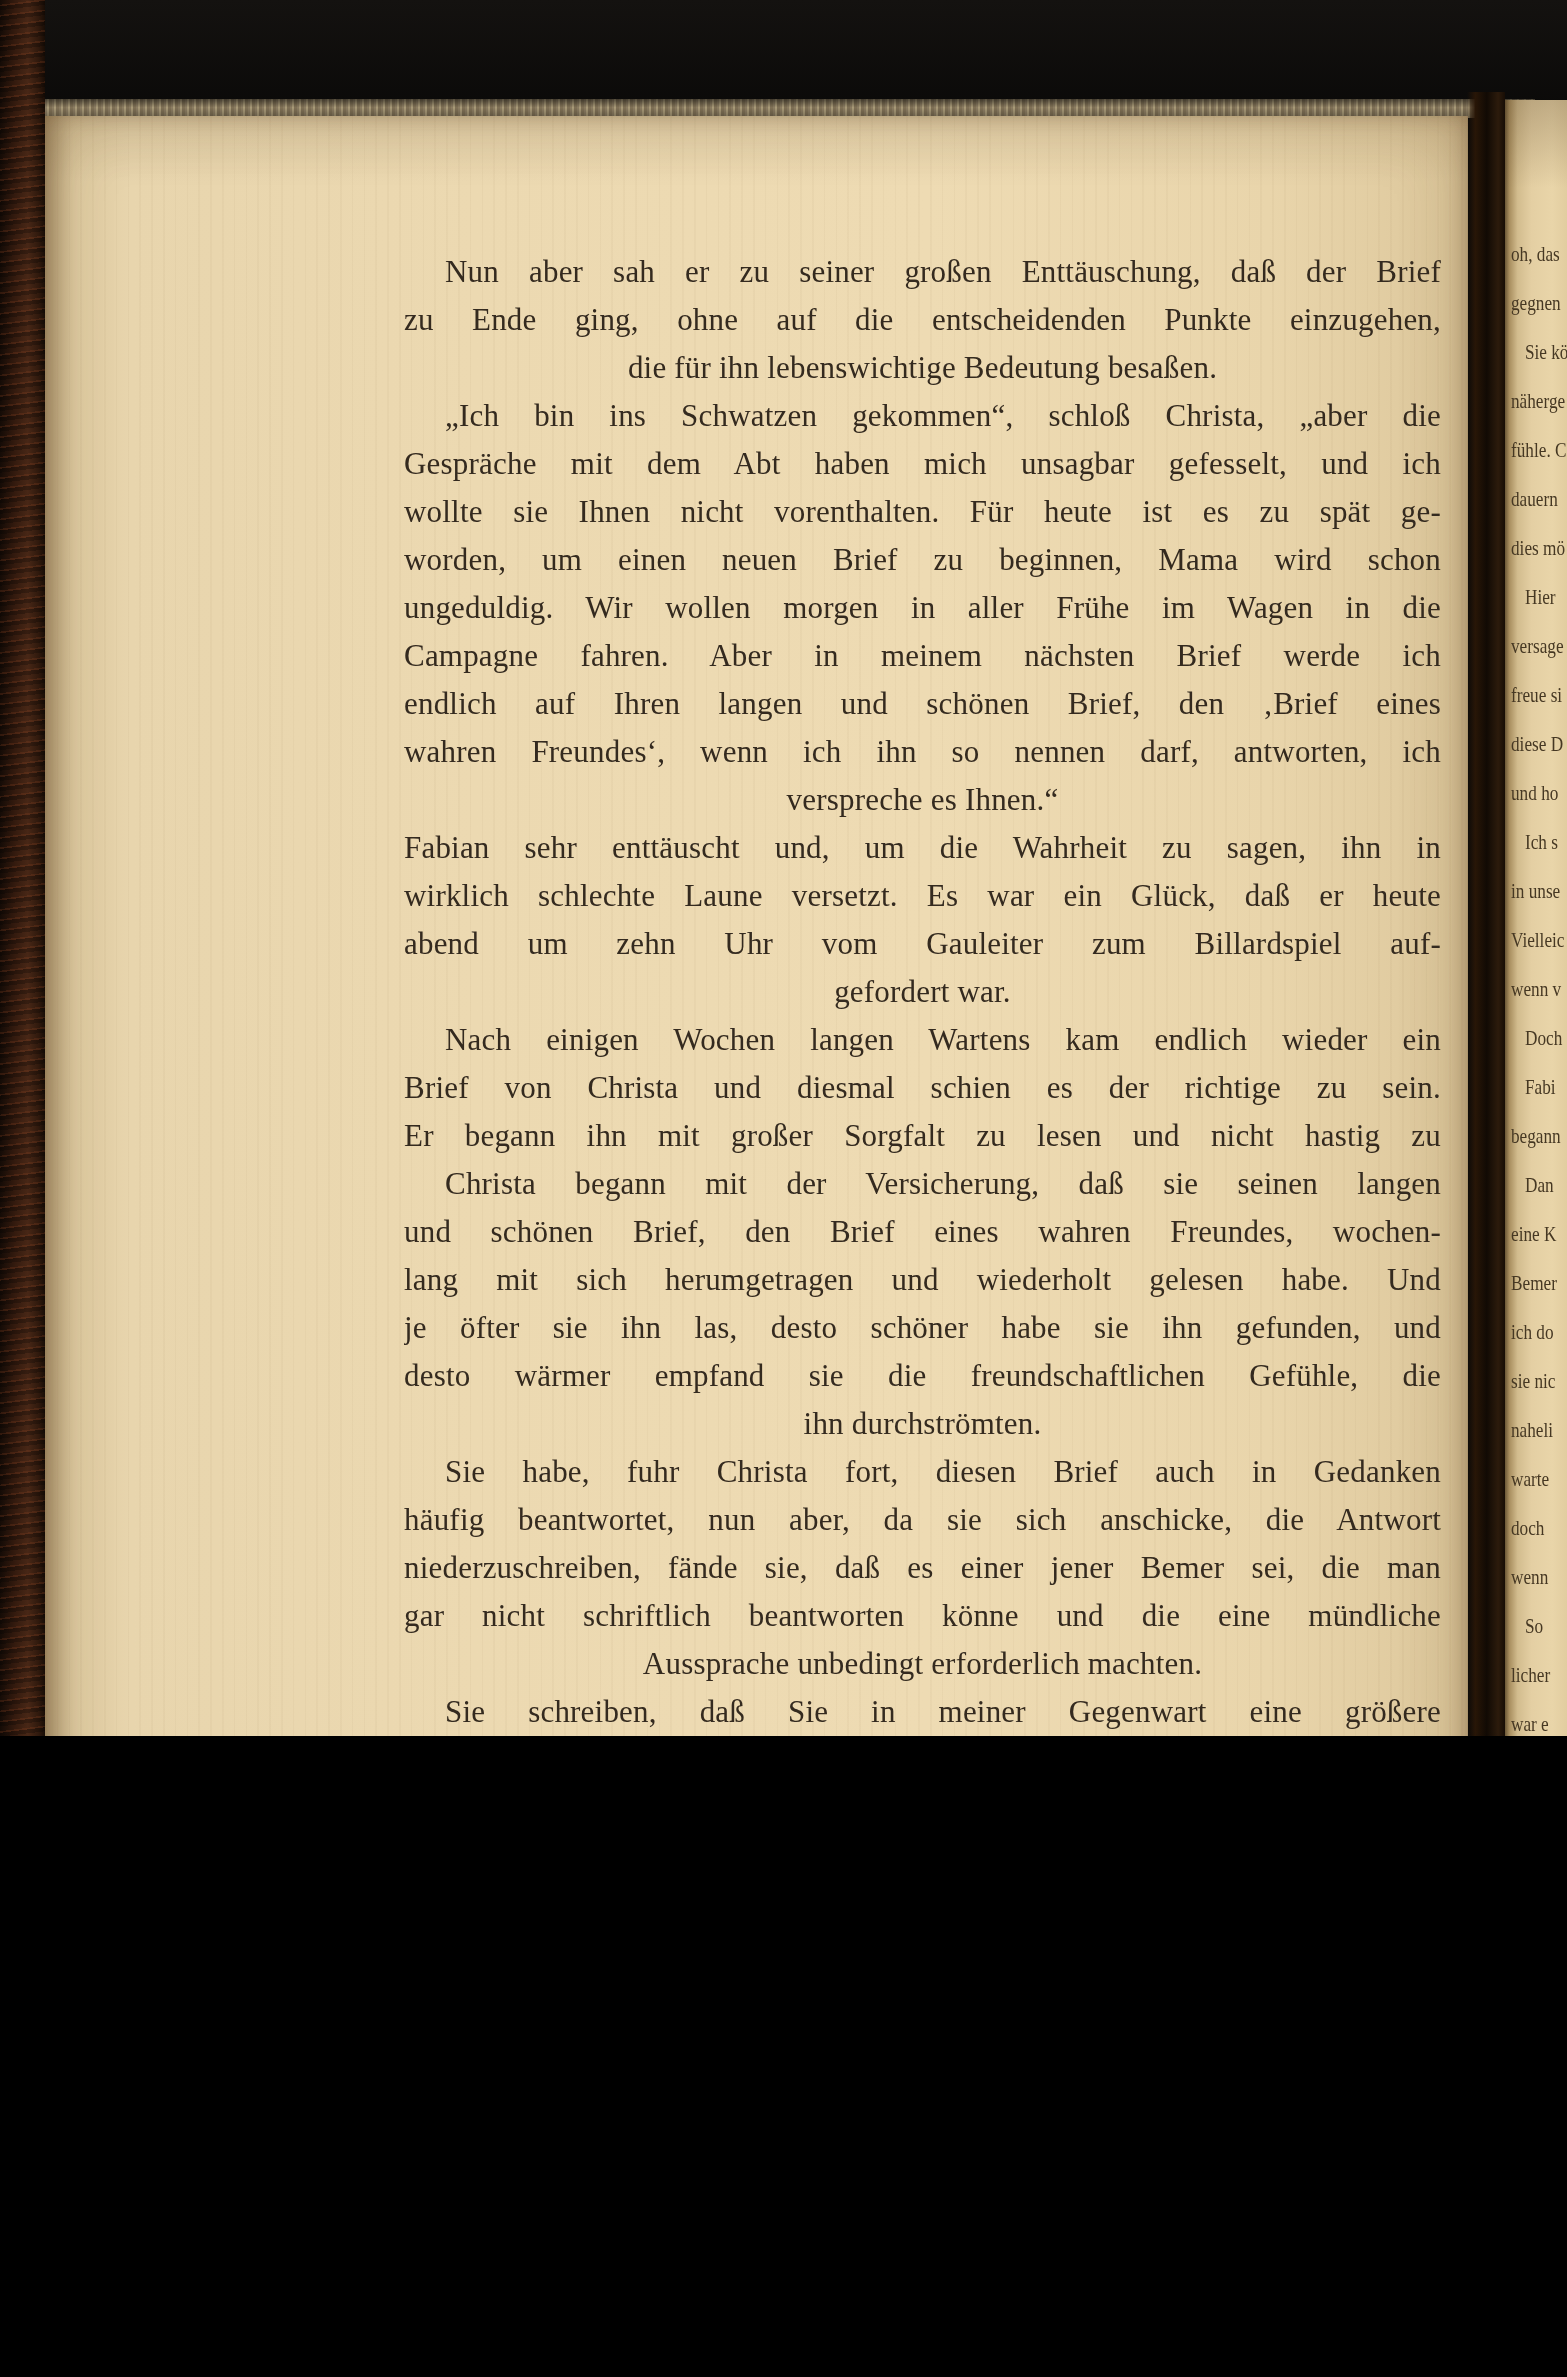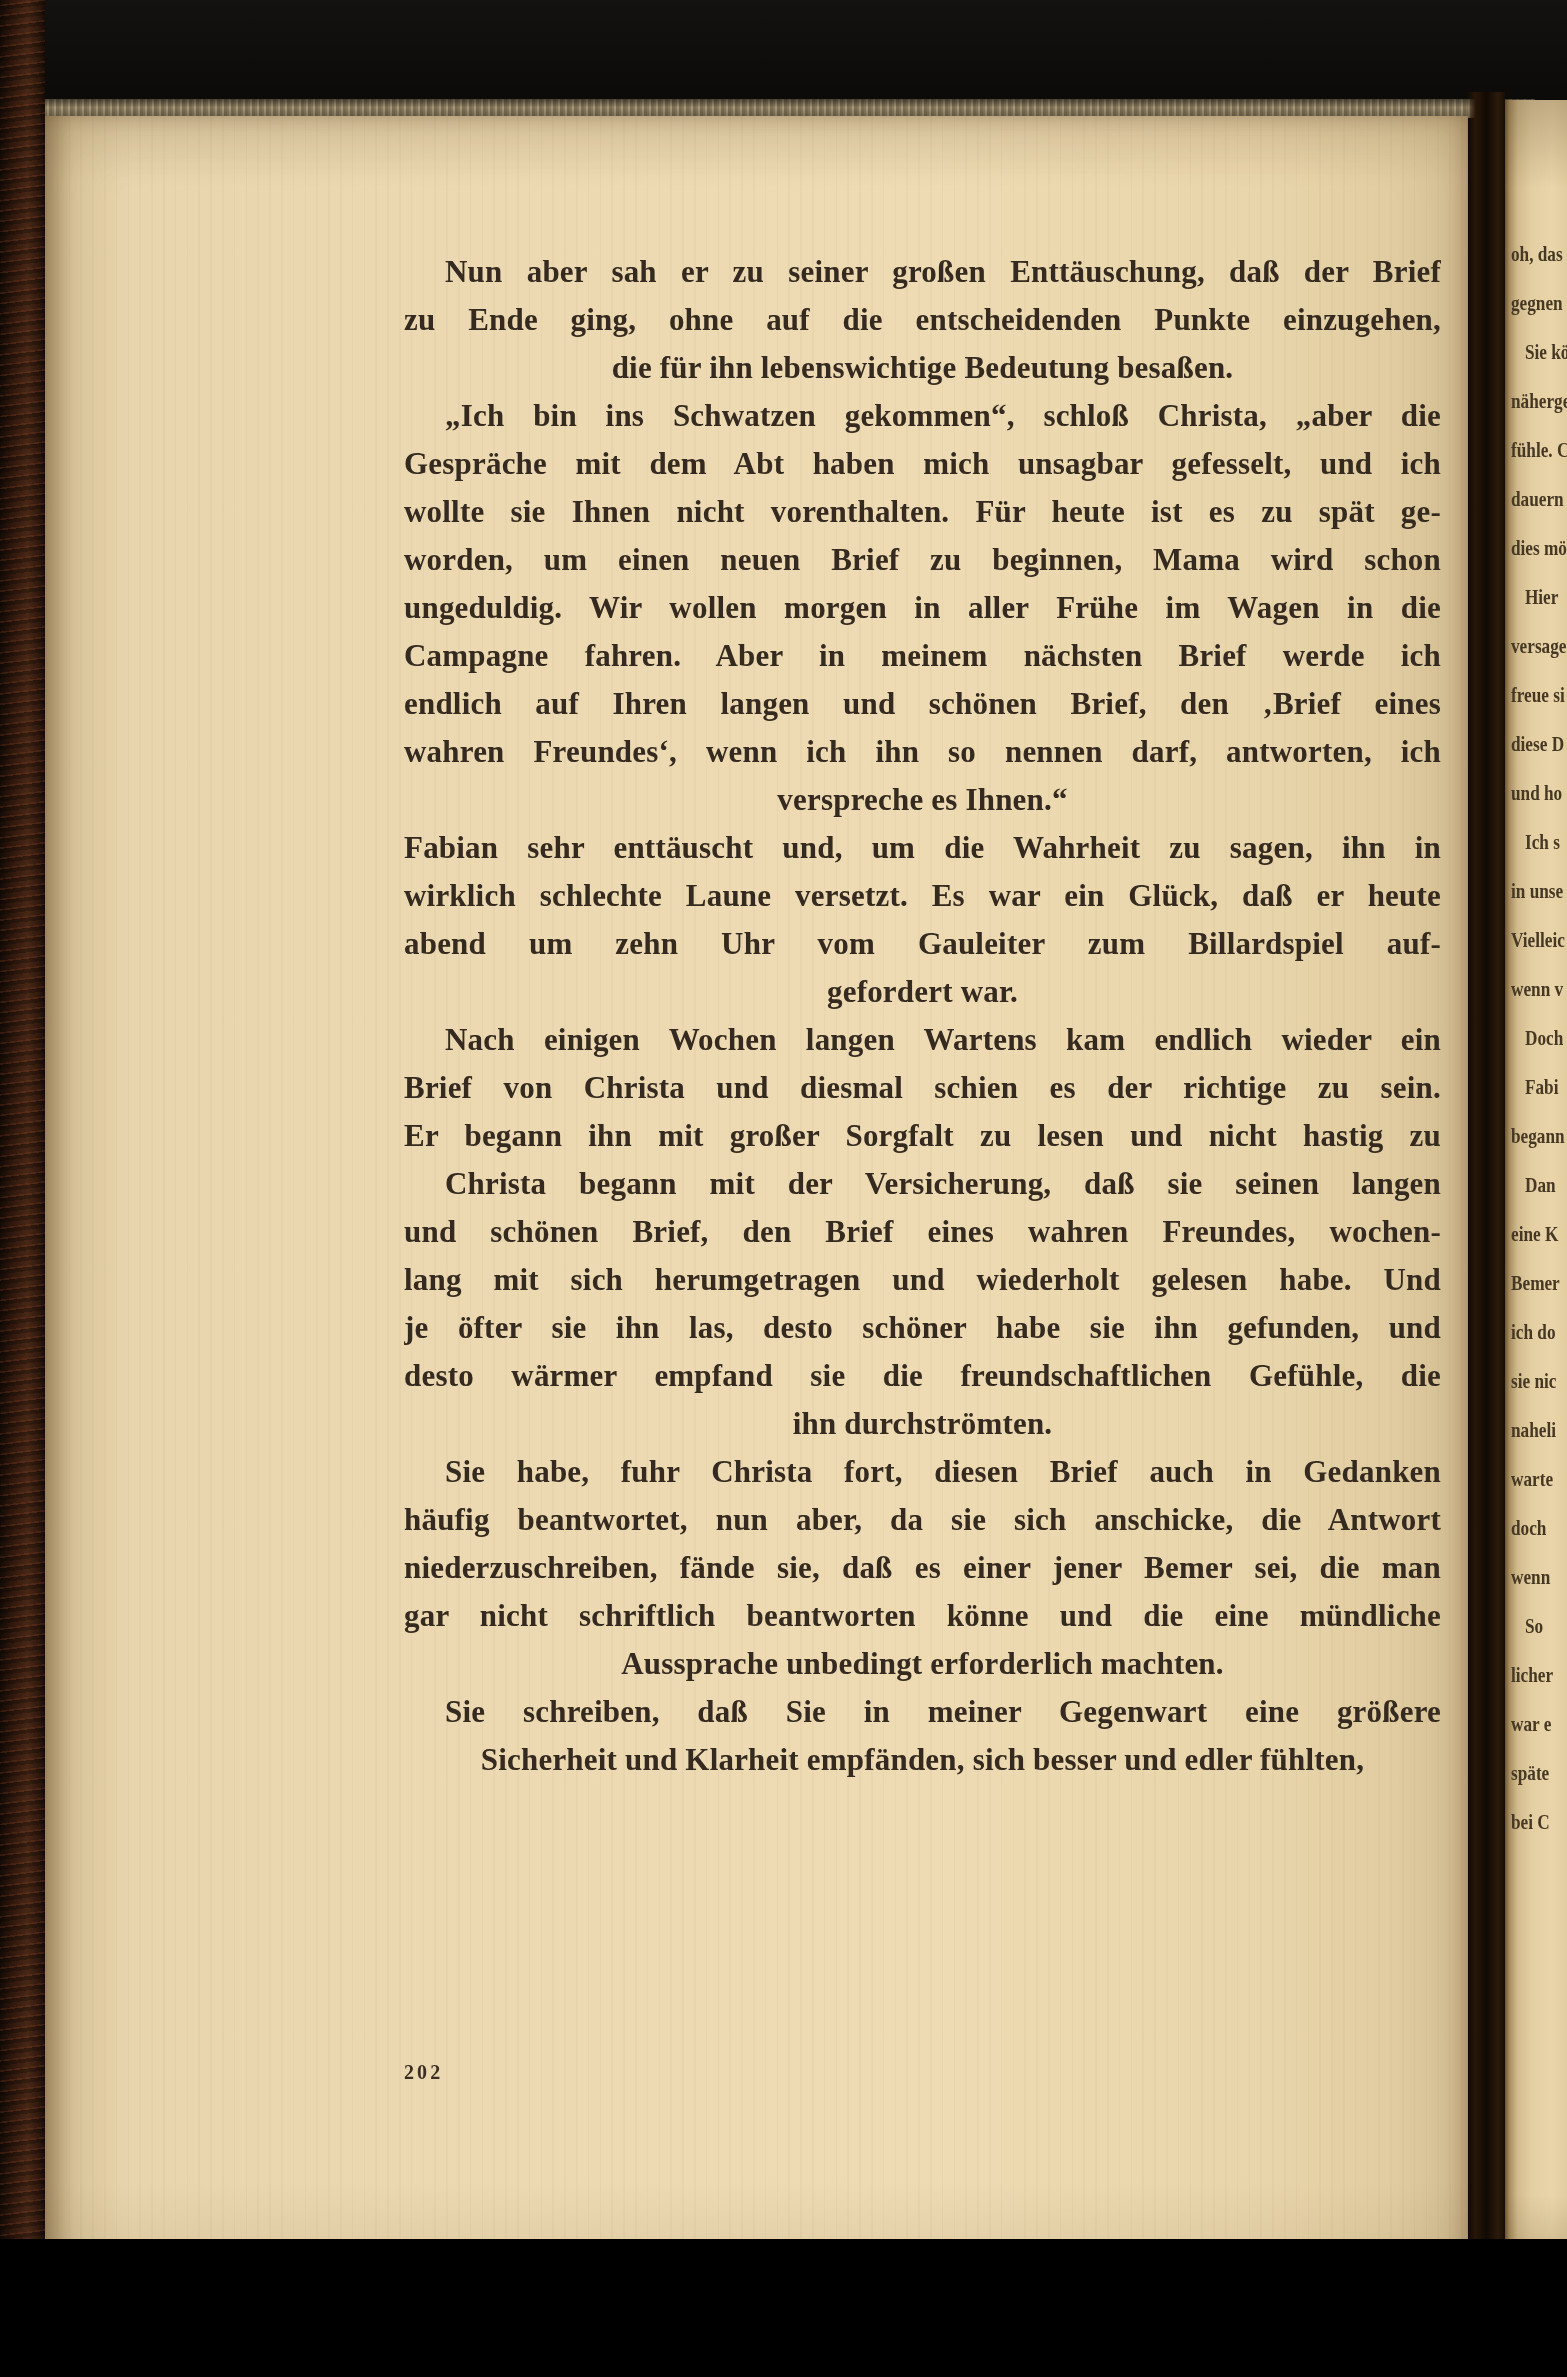--- a/index.html
+++ b/index.html
@@ -1,21 +1,20 @@
 <!DOCTYPE html>
 <html style="font-size:12.5px"><head>
 <meta charset="utf-8">
 <style>
   * { box-sizing: border-box; }
   html, body { margin: 0; padding: 0; background: #000; }
   .scene {
-    position: relative; width: 1567px; height: 2239px; overflow: hidden;
+    position: relative; width: 1567px; height: 1736px; overflow: hidden;
     background: linear-gradient(180deg, #141210 0px, #0a0908 118px, #0a0908 2288px, #060504 2377px);
     font-family: "Liberation Serif", serif;
-    font-weight: bold;
   }
   
   .binding {
     position: absolute; left: 0; top: 0; width: 45px; height: 2377px;
     background:
       repeating-linear-gradient(173deg, rgba(0,0,0,0) 0 4.7px, rgba(150,70,35,0.22) 4.7px 6.3px, rgba(0,0,0,0.25) 6.3px 10.2px),
       linear-gradient(90deg, #140b06 0%, #331a0e 32%, #482716 62%, #2f190d 86%, #180d06 100%);
   }
   
   .top-edge {

